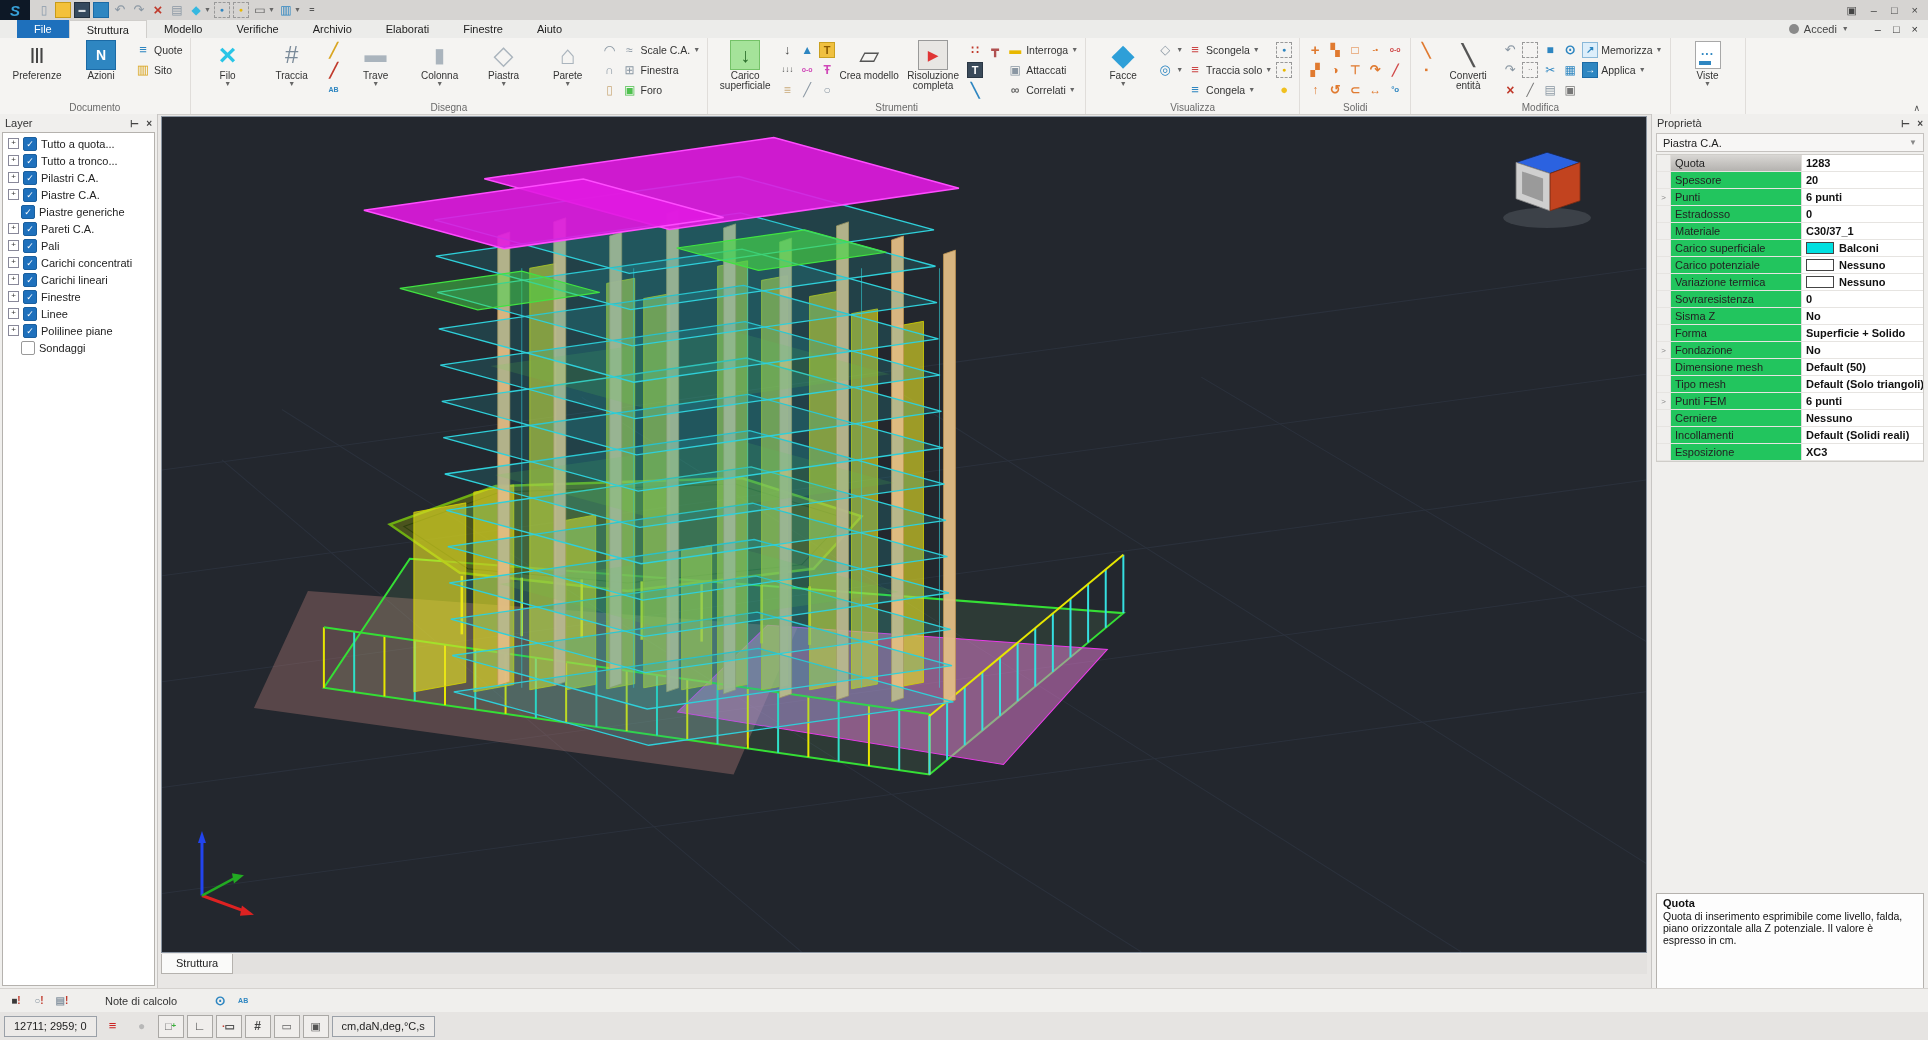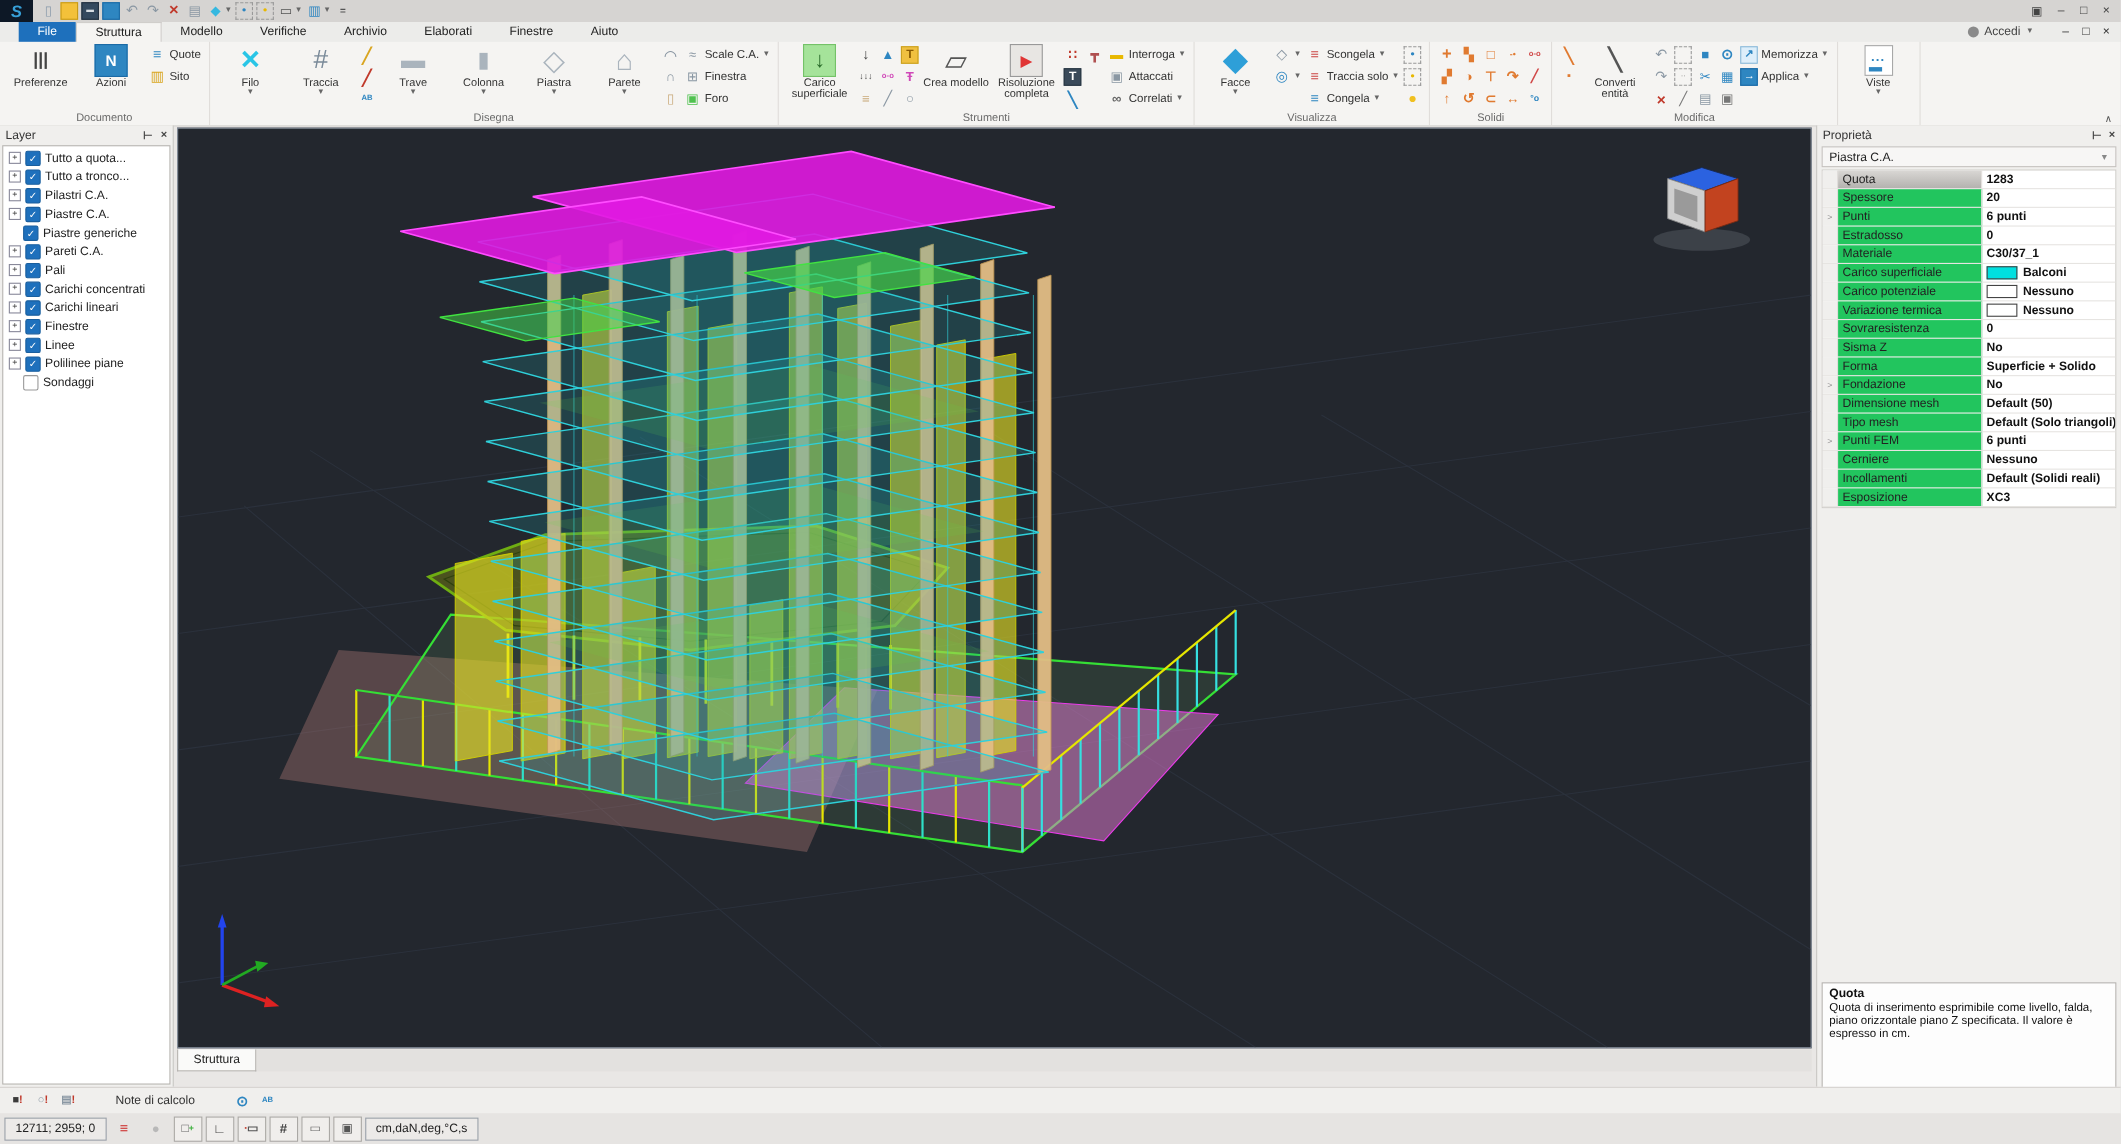--- a/index.html
+++ b/index.html
@@ -915,21 +915,21 @@
           <div class="prow">
             <span class="pgut"></span>
             <span class="plab">Esposizione</span>
             <span class="pval">
               <span>XC3</span>
             </span>
           </div>
         </div>
       <div class="desc">
         <b>Quota</b>
-        <span>Quota di inserimento esprimibile come livello, falda, piano orizzontale piano Z specificata. Il valore è espresso in cm.</span>
+        <span>Quota di inserimento esprimibile come livello, falda, piano orizzontale alla Z potenziale. Il valore è espresso in cm.</span>
       </div>
     </div>
   </div>
 
   <div class="notesbar" id="notesbar">
       <span class="qitem">
         <span class="ic" style="font-size: 10px;">
           <b style="color:#3a3a3a">■</b>
           <b style="color:#c0392b">!</b>
         </span>

